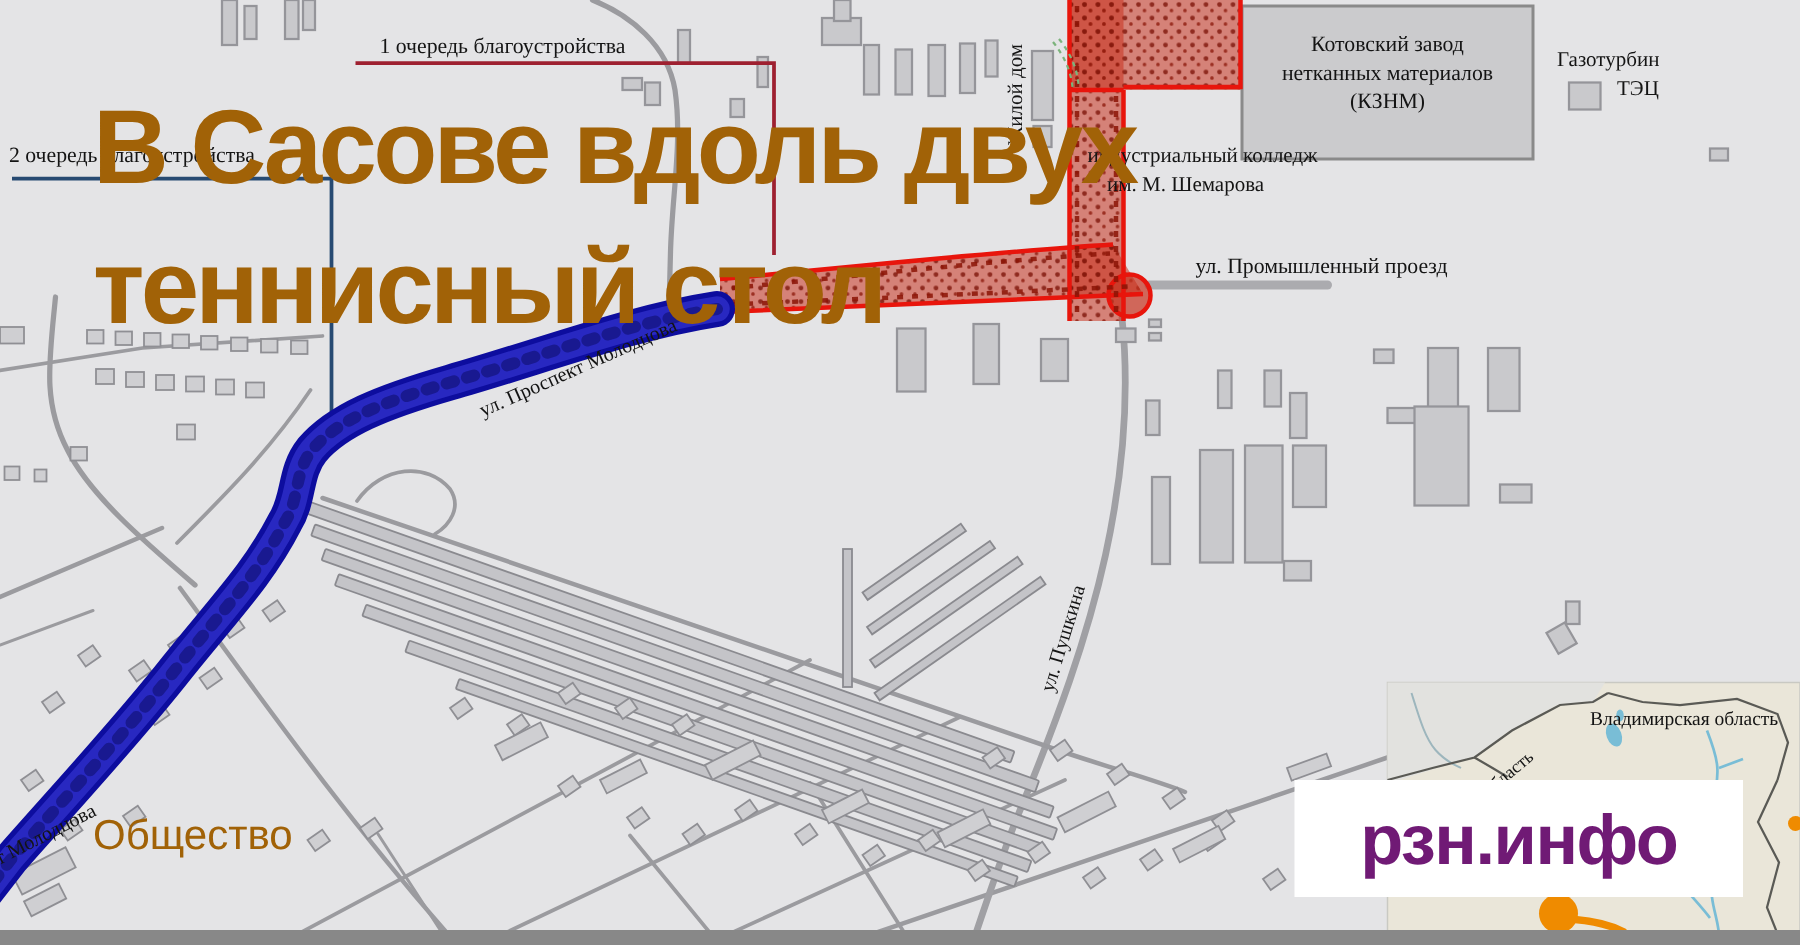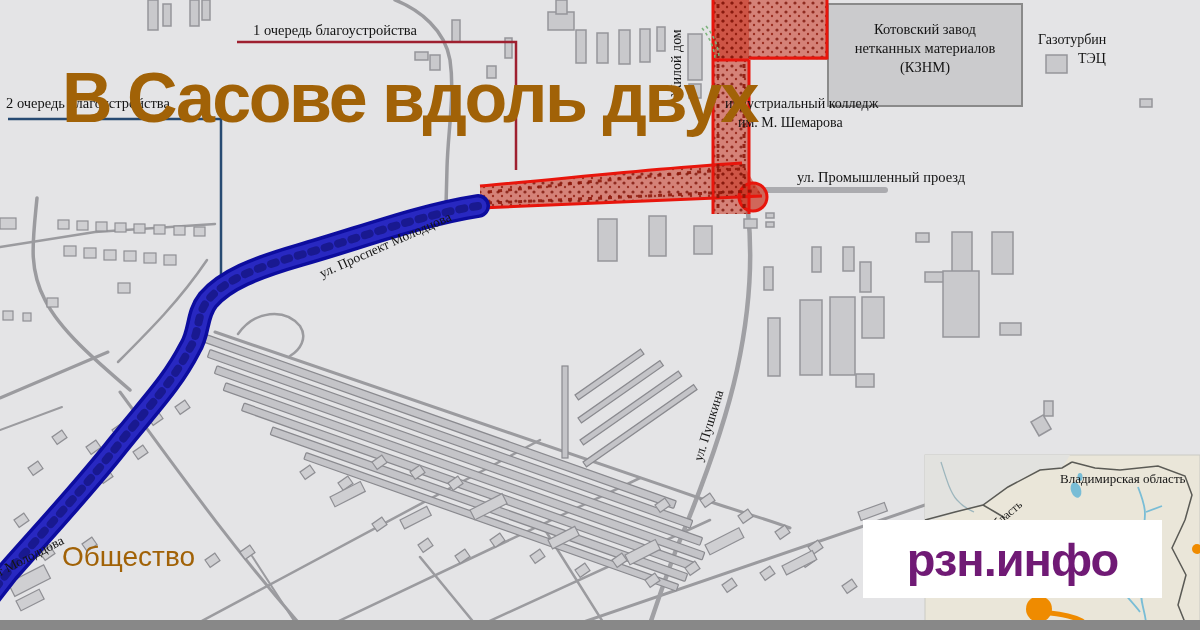--- a/index.html
+++ b/index.html
@@ -262,17 +262,18 @@
     <text class="maplabel" font-size="12" transform="translate(993,531) rotate(-40)">область</text>
   </g>
 </svg>
 
 <div id="logobox">
   <span>рзн.инфо</span>
 </div>
 
 <div id="headline">
   <div>В Сасове вдоль двух</div>
+  <div>теннисный стол</div>
 </div>
 
 <div id="category">Общество</div>
 
 </div>
 
 </body></html>

